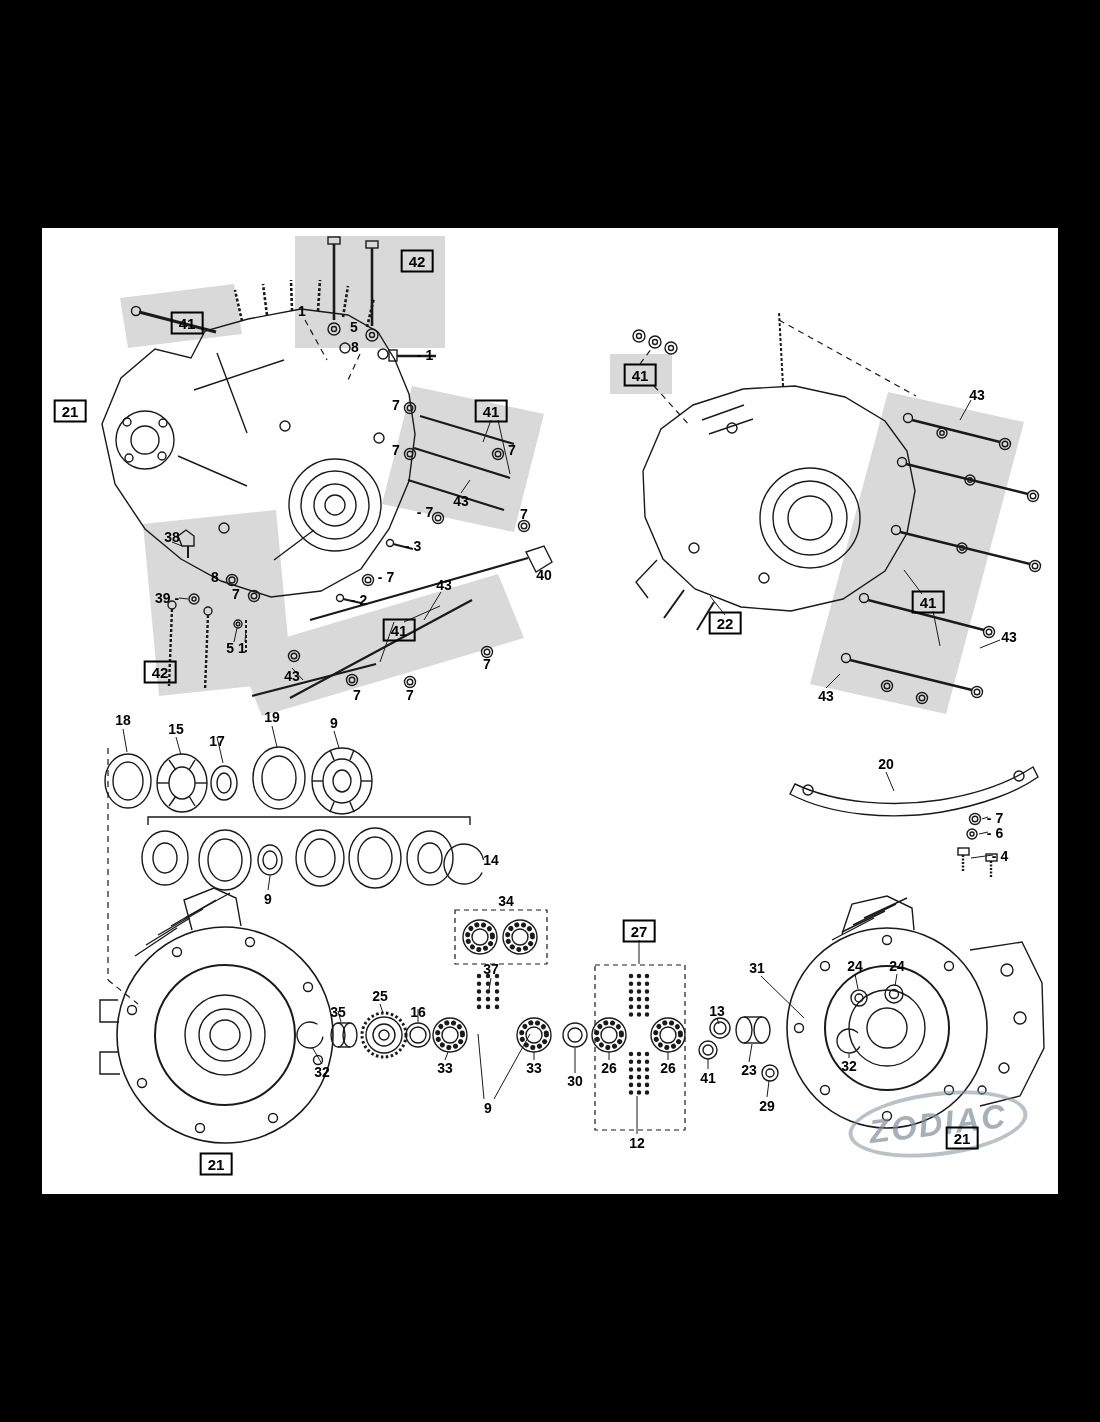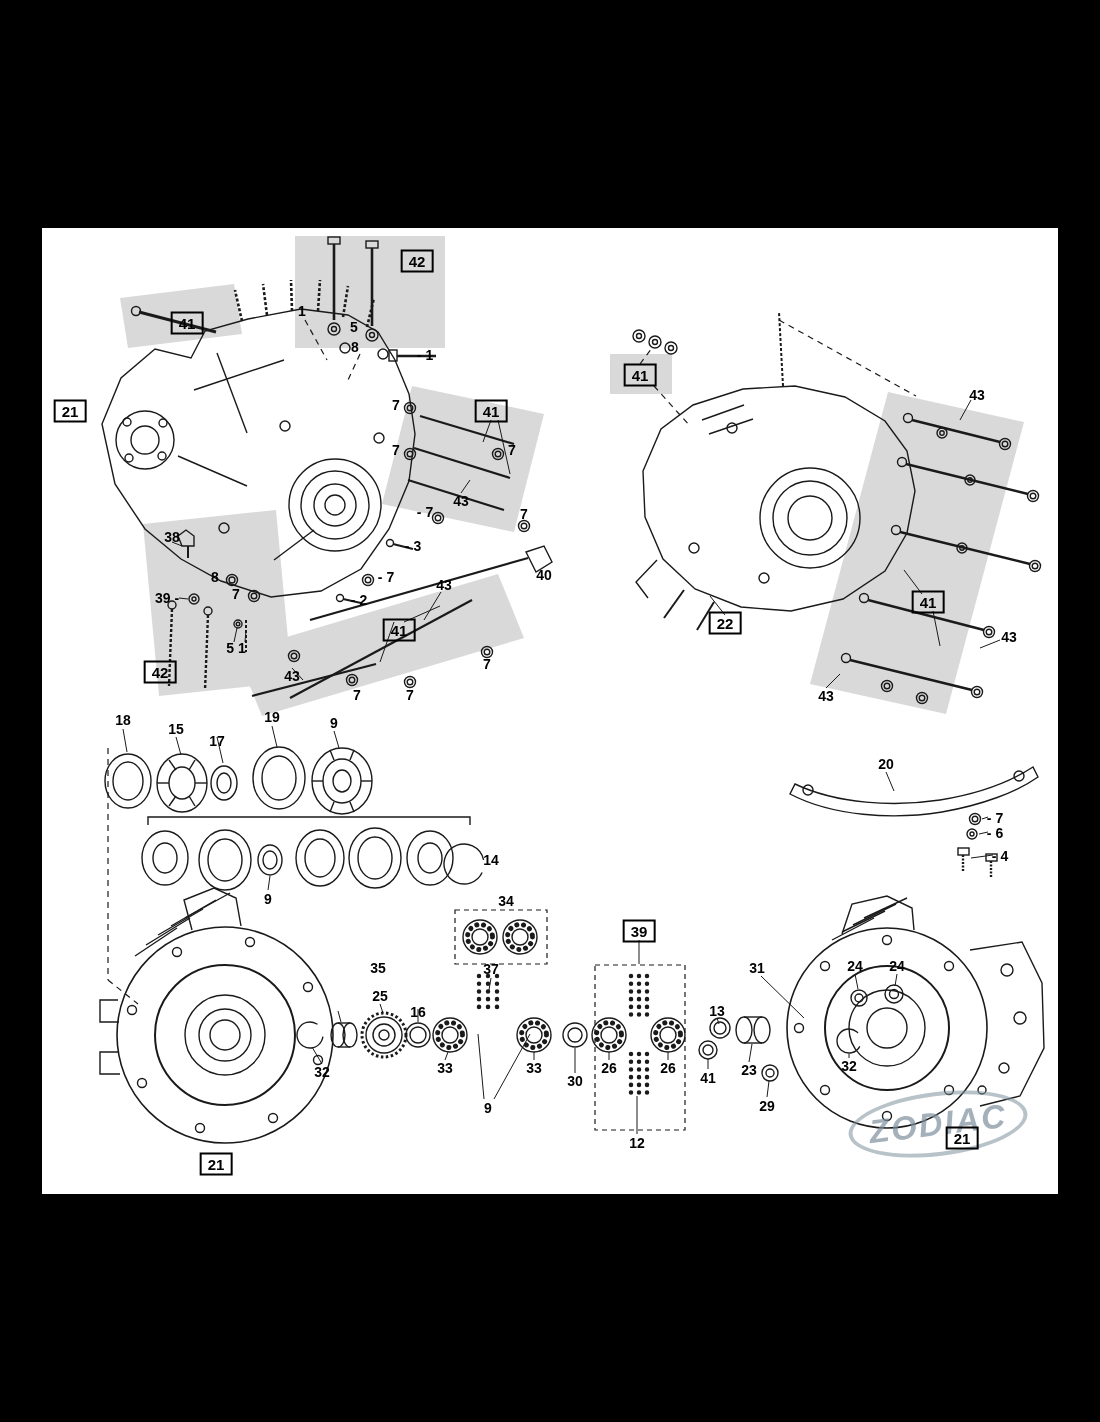--- a/index.html
+++ b/index.html
@@ -441,21 +441,21 @@
   <div id="label-layer">
       <div class="boxed-label" style="left: 145px; top: 95px;">41</div>
       <div class="boxed-label" style="left: 28px; top: 183px;">21</div>
       <div class="boxed-label" style="left: 375px; top: 33px;">42</div>
       <div class="boxed-label" style="left: 449px; top: 183px;">41</div>
       <div class="boxed-label" style="left: 357px; top: 402px;">41</div>
       <div class="boxed-label" style="left: 118px; top: 444px;">42</div>
       <div class="boxed-label" style="left: 598px; top: 147px;">41</div>
       <div class="boxed-label" style="left: 886px; top: 374px;">41</div>
       <div class="boxed-label" style="left: 683px; top: 395px;">22</div>
-      <div class="boxed-label" style="left: 597px; top: 703px;">39</div>
+      <div class="boxed-label" style="left: 597px; top: 703px;">27</div>
       <div class="boxed-label" style="left: 174px; top: 936px;">21</div>
       <div class="boxed-label" style="left: 920px; top: 910px;">21</div>
       <div class="plain-label" style="left: 260px; top: 83px;">1</div>
       <div class="plain-label" style="left: 312px; top: 99px;">5</div>
       <div class="plain-label" style="left: 313px; top: 119px;">8</div>
       <div class="plain-label" style="left: 383px; top: 127px;">- 1</div>
       <div class="plain-label" style="left: 354px; top: 177px;">7</div>
       <div class="plain-label" style="left: 354px; top: 222px;">7</div>
       <div class="plain-label" style="left: 470px; top: 222px;">7</div>
       <div class="plain-label" style="left: 419px; top: 273px;">43</div>
@@ -484,21 +484,21 @@
       <div class="plain-label" style="left: 958px; top: 628px;">- 4</div>
       <div class="plain-label" style="left: 81px; top: 492px;">18</div>
       <div class="plain-label" style="left: 134px; top: 501px;">15</div>
       <div class="plain-label" style="left: 175px; top: 501px; margin-top: 12px;">17</div>
       <div class="plain-label" style="left: 230px; top: 489px;">19</div>
       <div class="plain-label" style="left: 292px; top: 495px;">9</div>
       <div class="plain-label" style="left: 226px; top: 671px;">9</div>
       <div class="plain-label" style="left: 449px; top: 632px; text-align: center;">14</div>
       <div class="plain-label" style="left: 464px; top: 673px;">34</div>
       <div class="plain-label" style="left: 449px; top: 741px; text-align: center;">37</div>
-      <div class="plain-label" style="left: 296px; top: 740px; margin-left: 40px;">35</div>
+      <div class="plain-label" style="left: 296px; top: 784px;">35</div>
       <div class="plain-label" style="left: 338px; top: 768px;">25</div>
       <div class="plain-label" style="left: 376px; top: 773px; margin-top: 11px;">16</div>
       <div class="plain-label" style="left: 403px; top: 840px;">33</div>
       <div class="plain-label" style="left: 492px; top: 840px;">33</div>
       <div class="plain-label" style="left: 446px; top: 880px;">9</div>
       <div class="plain-label" style="left: 280px; top: 844px;">32</div>
       <div class="plain-label" style="left: 533px; top: 853px;">30</div>
       <div class="plain-label" style="left: 567px; top: 840px;">26</div>
       <div class="plain-label" style="left: 626px; top: 840px;">26</div>
       <div class="plain-label" style="left: 595px; top: 915px;">12</div>

